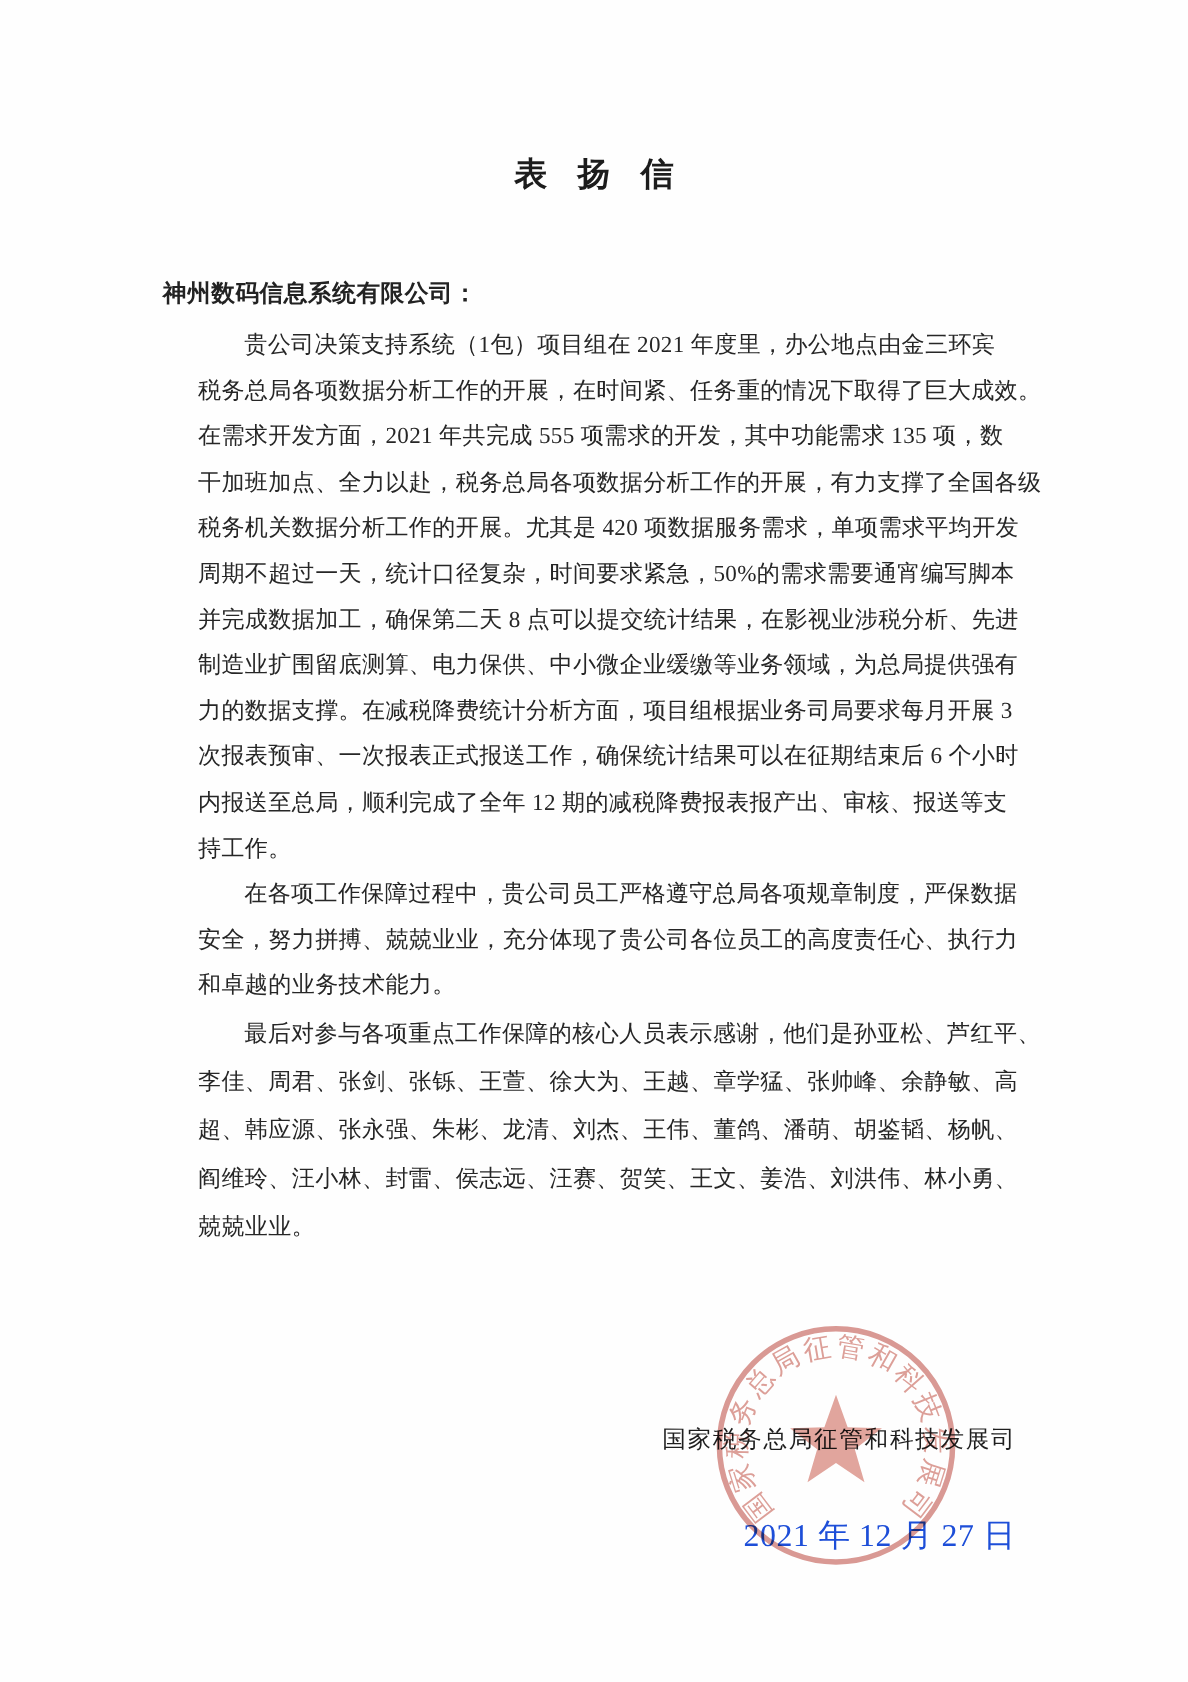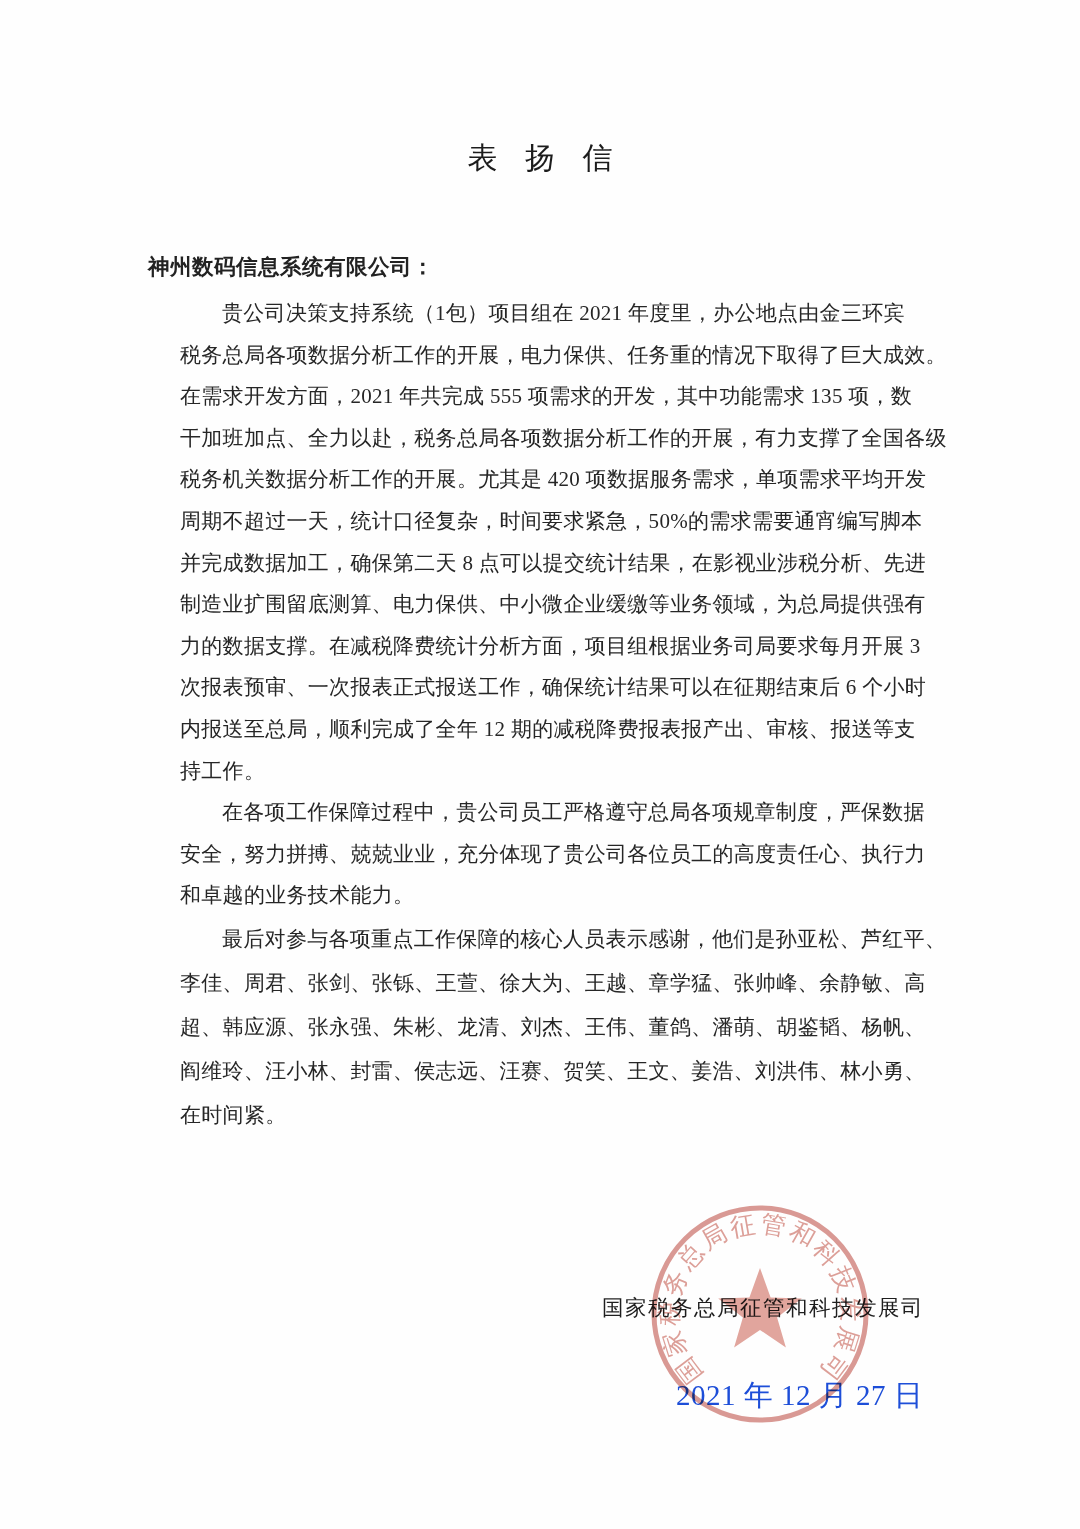--- a/index.html
+++ b/index.html
@@ -17,21 +17,21 @@
     color: #222222;
   }
   .title {
     position: absolute;
     top: 138px;
     left: 0;
     width: 100%;
     margin: 0;
     text-align: center;
     font-size: 30px;
-    font-weight: normal;
+    font-weight: bold;
     letter-spacing: 10px;
     text-indent: 10px;
     color: #1c1c1c;
   }
   .addressee {
     position: absolute;
     top: 252px;
     left: 148px;
     font-size: 21.5px;
     letter-spacing: 0.5px;
@@ -112,21 +112,21 @@
 
 <div class="page">
 
   <h1 class="title">表 扬 信</h1>
 
   <div class="addressee">神州数码信息系统有限公司：</div>
 
   <div class="letter-body">
     <div class="para">
         <div class="line">贵公司决策支持系统（1包）项目组在 2021 年度里，办公地点由金三环宾</div>
-        <div class="line">税务总局各项数据分析工作的开展，电力保供、任务重的情况下取得了巨大成效。</div>
+        <div class="line">税务总局各项数据分析工作的开展，在时间紧、任务重的情况下取得了巨大成效。</div>
         <div class="line">在需求开发方面，2021 年共完成 555 项需求的开发，其中功能需求 135 项，数</div>
         <div class="line">干加班加点、全力以赴，税务总局各项数据分析工作的开展，有力支撑了全国各级</div>
         <div class="line">税务机关数据分析工作的开展。尤其是 420 项数据服务需求，单项需求平均开发</div>
         <div class="line">周期不超过一天，统计口径复杂，时间要求紧急，50%的需求需要通宵编写脚本</div>
         <div class="line">并完成数据加工，确保第二天 8 点可以提交统计结果，在影视业涉税分析、先进</div>
         <div class="line">制造业扩围留底测算、电力保供、中小微企业缓缴等业务领域，为总局提供强有</div>
         <div class="line">力的数据支撑。在减税降费统计分析方面，项目组根据业务司局要求每月开展 3</div>
         <div class="line">次报表预审、一次报表正式报送工作，确保统计结果可以在征期结束后 6 个小时</div>
         <div class="line">内报送至总局，顺利完成了全年 12 期的减税降费报表报产出、审核、报送等支</div>
         <div class="line">持工作。</div>
@@ -134,21 +134,21 @@
     <div class="para">
         <div class="line">在各项工作保障过程中，贵公司员工严格遵守总局各项规章制度，严保数据</div>
         <div class="line">安全，努力拼搏、兢兢业业，充分体现了贵公司各位员工的高度责任心、执行力</div>
         <div class="line">和卓越的业务技术能力。</div>
       </div>
     <div class="para para3">
         <div class="line">最后对参与各项重点工作保障的核心人员表示感谢，他们是孙亚松、芦红平、</div>
         <div class="line">李佳、周君、张剑、张铄、王萱、徐大为、王越、章学猛、张帅峰、余静敏、高</div>
         <div class="line">超、韩应源、张永强、朱彬、龙清、刘杰、王伟、董鸽、潘萌、胡鉴韬、杨帆、</div>
         <div class="line">阎维玲、汪小林、封雷、侯志远、汪赛、贺笑、王文、姜浩、刘洪伟、林小勇、</div>
-        <div class="line">在时间紧。</div>
+        <div class="line">兢兢业业。</div>
       </div>
   </div>
 
   <div class="signature">国家税务总局征管和科技发展司</div>
   <div class="date">2021 年 12 月 27 日</div>
 
   <svg class="seal" width="264" height="264" viewBox="0 0 264 264" xmlns="http://www.w3.org/2000/svg">
     <circle class="seal-border" cx="132" cy="132" r="106"></circle>
     <path id="sealArc" d="M 69 185 A 82 82 0 1 1 195 185" fill="none"></path>
     <text class="seal-text">

